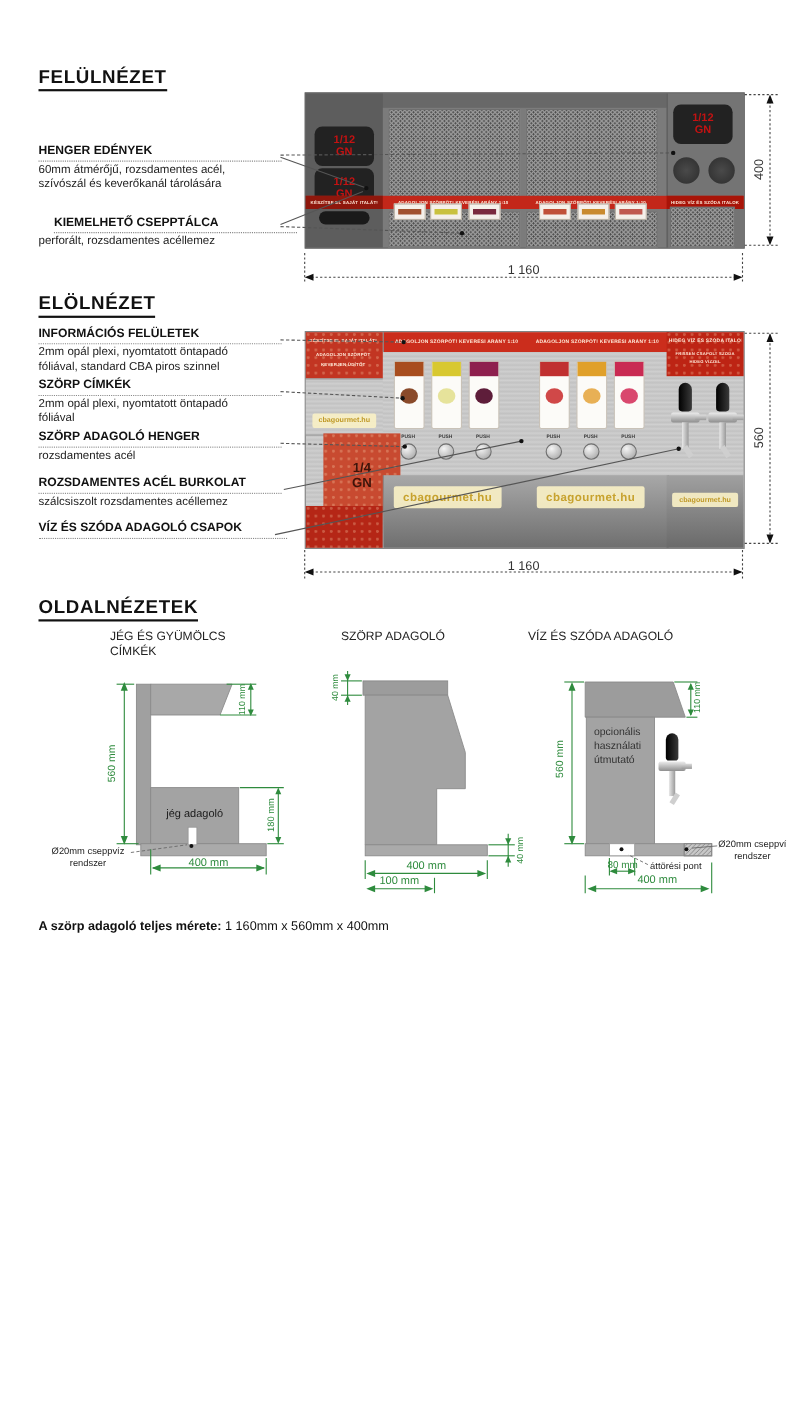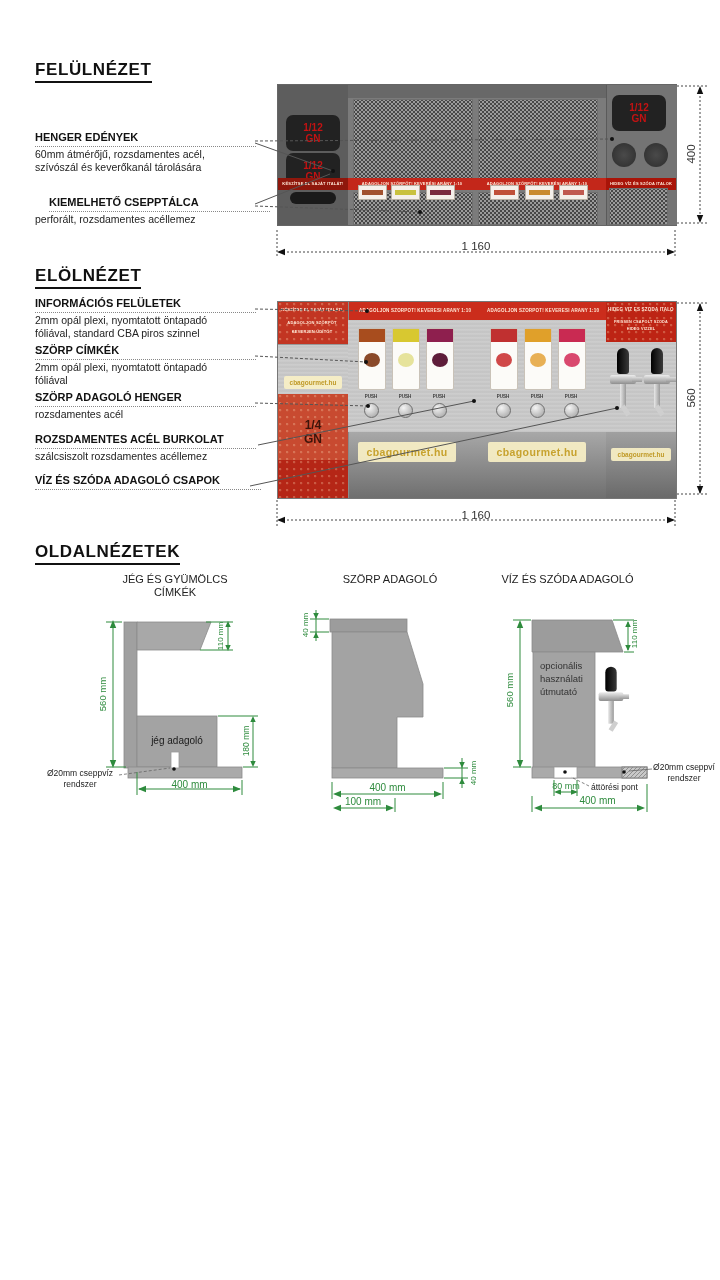--- a/index.html
+++ b/index.html
@@ -4,21 +4,21 @@
 <style>
   html,body{margin:0;padding:0;background:#fff;}
   #canvas{position:relative;width:720px;height:1280px;background:#ffffff;overflow:hidden;
           font-family:"Liberation Sans",sans-serif;}
   .s{position:absolute;}
   .h1{font-weight:bold;font-size:17px;line-height:20px;letter-spacing:.6px;color:#111;
       border-bottom:2px solid #111;padding-bottom:1px;display:inline-block;}
   .cl{font-weight:bold;font-size:11px;line-height:13px;color:#111;border-bottom:1px dotted #888;
       width:221px;padding-bottom:2px;}
   .cd{font-size:10.5px;line-height:13px;color:#222;}
-  .st{font-size:11px;line-height:13px;color:#222;text-align:center;}
+  .st{font-size:11px;line-height:13px;color:#222;text-align:left;}
   .dim{font-size:11.5px;color:#333;text-align:center;}
   .gdim{color:var(--green,#2e8b3d);text-align:center;}
   .rot{transform:translate(-50%,-50%) rotate(-90deg);white-space:nowrap;}
   .overlay{position:absolute;left:0;top:0;width:720px;height:1280px;pointer-events:none;z-index:5;}
   .txt{z-index:6;}
   
   .steelbody{background:#7b7b7b;border:1px solid #666;}
   .perf{background-color:#9b9b9b;
         background-image:radial-gradient(circle,#454545 .7px,rgba(0,0,0,0) 1.1px),
                          radial-gradient(circle,#454545 .7px,rgba(0,0,0,0) 1.1px);
@@ -142,21 +142,21 @@
 
   <div class="s brush" style="left:277px;top:301px;width:398px;height:196px;border:1px solid #777">
 
     <div class="s redtex" style="left:0;top:0;width:70px;height:42px;background-color:#c23522">
       <div class="s tinytxt" style="left:1px;top:5px;width:66px">KÉSZÍTSE EL SAJÁT ITALÁT!</div>
       <div class="s tinytxt" style="left:1px;top:18px;width:66px">ADAGOLJON SZÖRPÖT</div>
       <div class="s tinytxt" style="left:1px;top:27px;width:66px">KEVERJEN ÜDÍTŐT</div>
     </div>
     <div class="s brush" style="left:0;top:42px;width:70px;height:50px;border-top:1px solid #999;border-bottom:1px solid #999"></div>
     <div class="s badge" style="left:6px;top:74px;width:58px;height:13px;font-size:6.5px">cbagourmet.hu</div>
-    <div class="s redtex" style="left:0;top:92px;width:70px;height:72px;background-color:#c84a30">
+    <div class="s redtex" style="left:16px;top:92px;width:70px;height:72px;background-color:#c84a30">
       <div class="s" style="left:0;top:24px;width:70px;text-align:center;font-weight:bold;font-size:12px;color:#3d140a">1/4</div>
       <div class="s" style="left:0;top:38px;width:70px;text-align:center;font-weight:bold;font-size:12px;color:#3d140a">GN</div>
     </div>
     <div class="s redtex" style="left:0;top:158px;width:70px;height:38px;background-color:#b52616"></div>
 
     <div class="s" style="left:70px;top:0;width:258px;height:18px;background:#cb2d1c;border-left:1px solid #8a8a8a;border-right:1px solid #8a8a8a">
       <div class="s tinytxt" style="left:10px;top:6px;width:112px;font-size:4.5px">ADAGOLJON SZÖRPÖT! KEVERÉSI ARÁNY 1:10</div>
       <div class="s tinytxt" style="left:138px;top:6px;width:112px;font-size:4.5px">ADAGOLJON SZÖRPÖT! KEVERÉSI ARÁNY 1:10</div>
     </div>
 
@@ -260,20 +260,24 @@
   <div class="s txt lbl-sm" style="left:650px;top:773px;width:68px">rendszer</div>
 
   <div class="s tap" style="left:598px;top:665px;transform:scale(.95)">
     <div class="handle"></div>
       <div class="collar"></div>
     <div class="spout"></div>
       <div class="stem"></div>
     <div class="noz" style="transform:rotate(32deg)"></div>
   </div>
 
+  <div class="s txt footer" style="left:35px;top:836px">
+    <span style="font-weight:bold">A szörp adagoló teljes mérete:</span>
+    <span>1 160mm x 560mm x 400mm</span>
+  </div>
 
   <svg class="overlay" viewBox="0 0 720 1280" xmlns="http://www.w3.org/2000/svg">
     <defs>
       <pattern id="hatch" width="4" height="4" patternUnits="userSpaceOnUse">
         <path d="M0,4 L4,0" stroke="#777" stroke-width="0.7"></path>
       </pattern>
     </defs>
 
     <g stroke="#555" stroke-width="1" fill="none">
       <path d="M255,141 L612,139" stroke-dasharray="3,2"></path>

